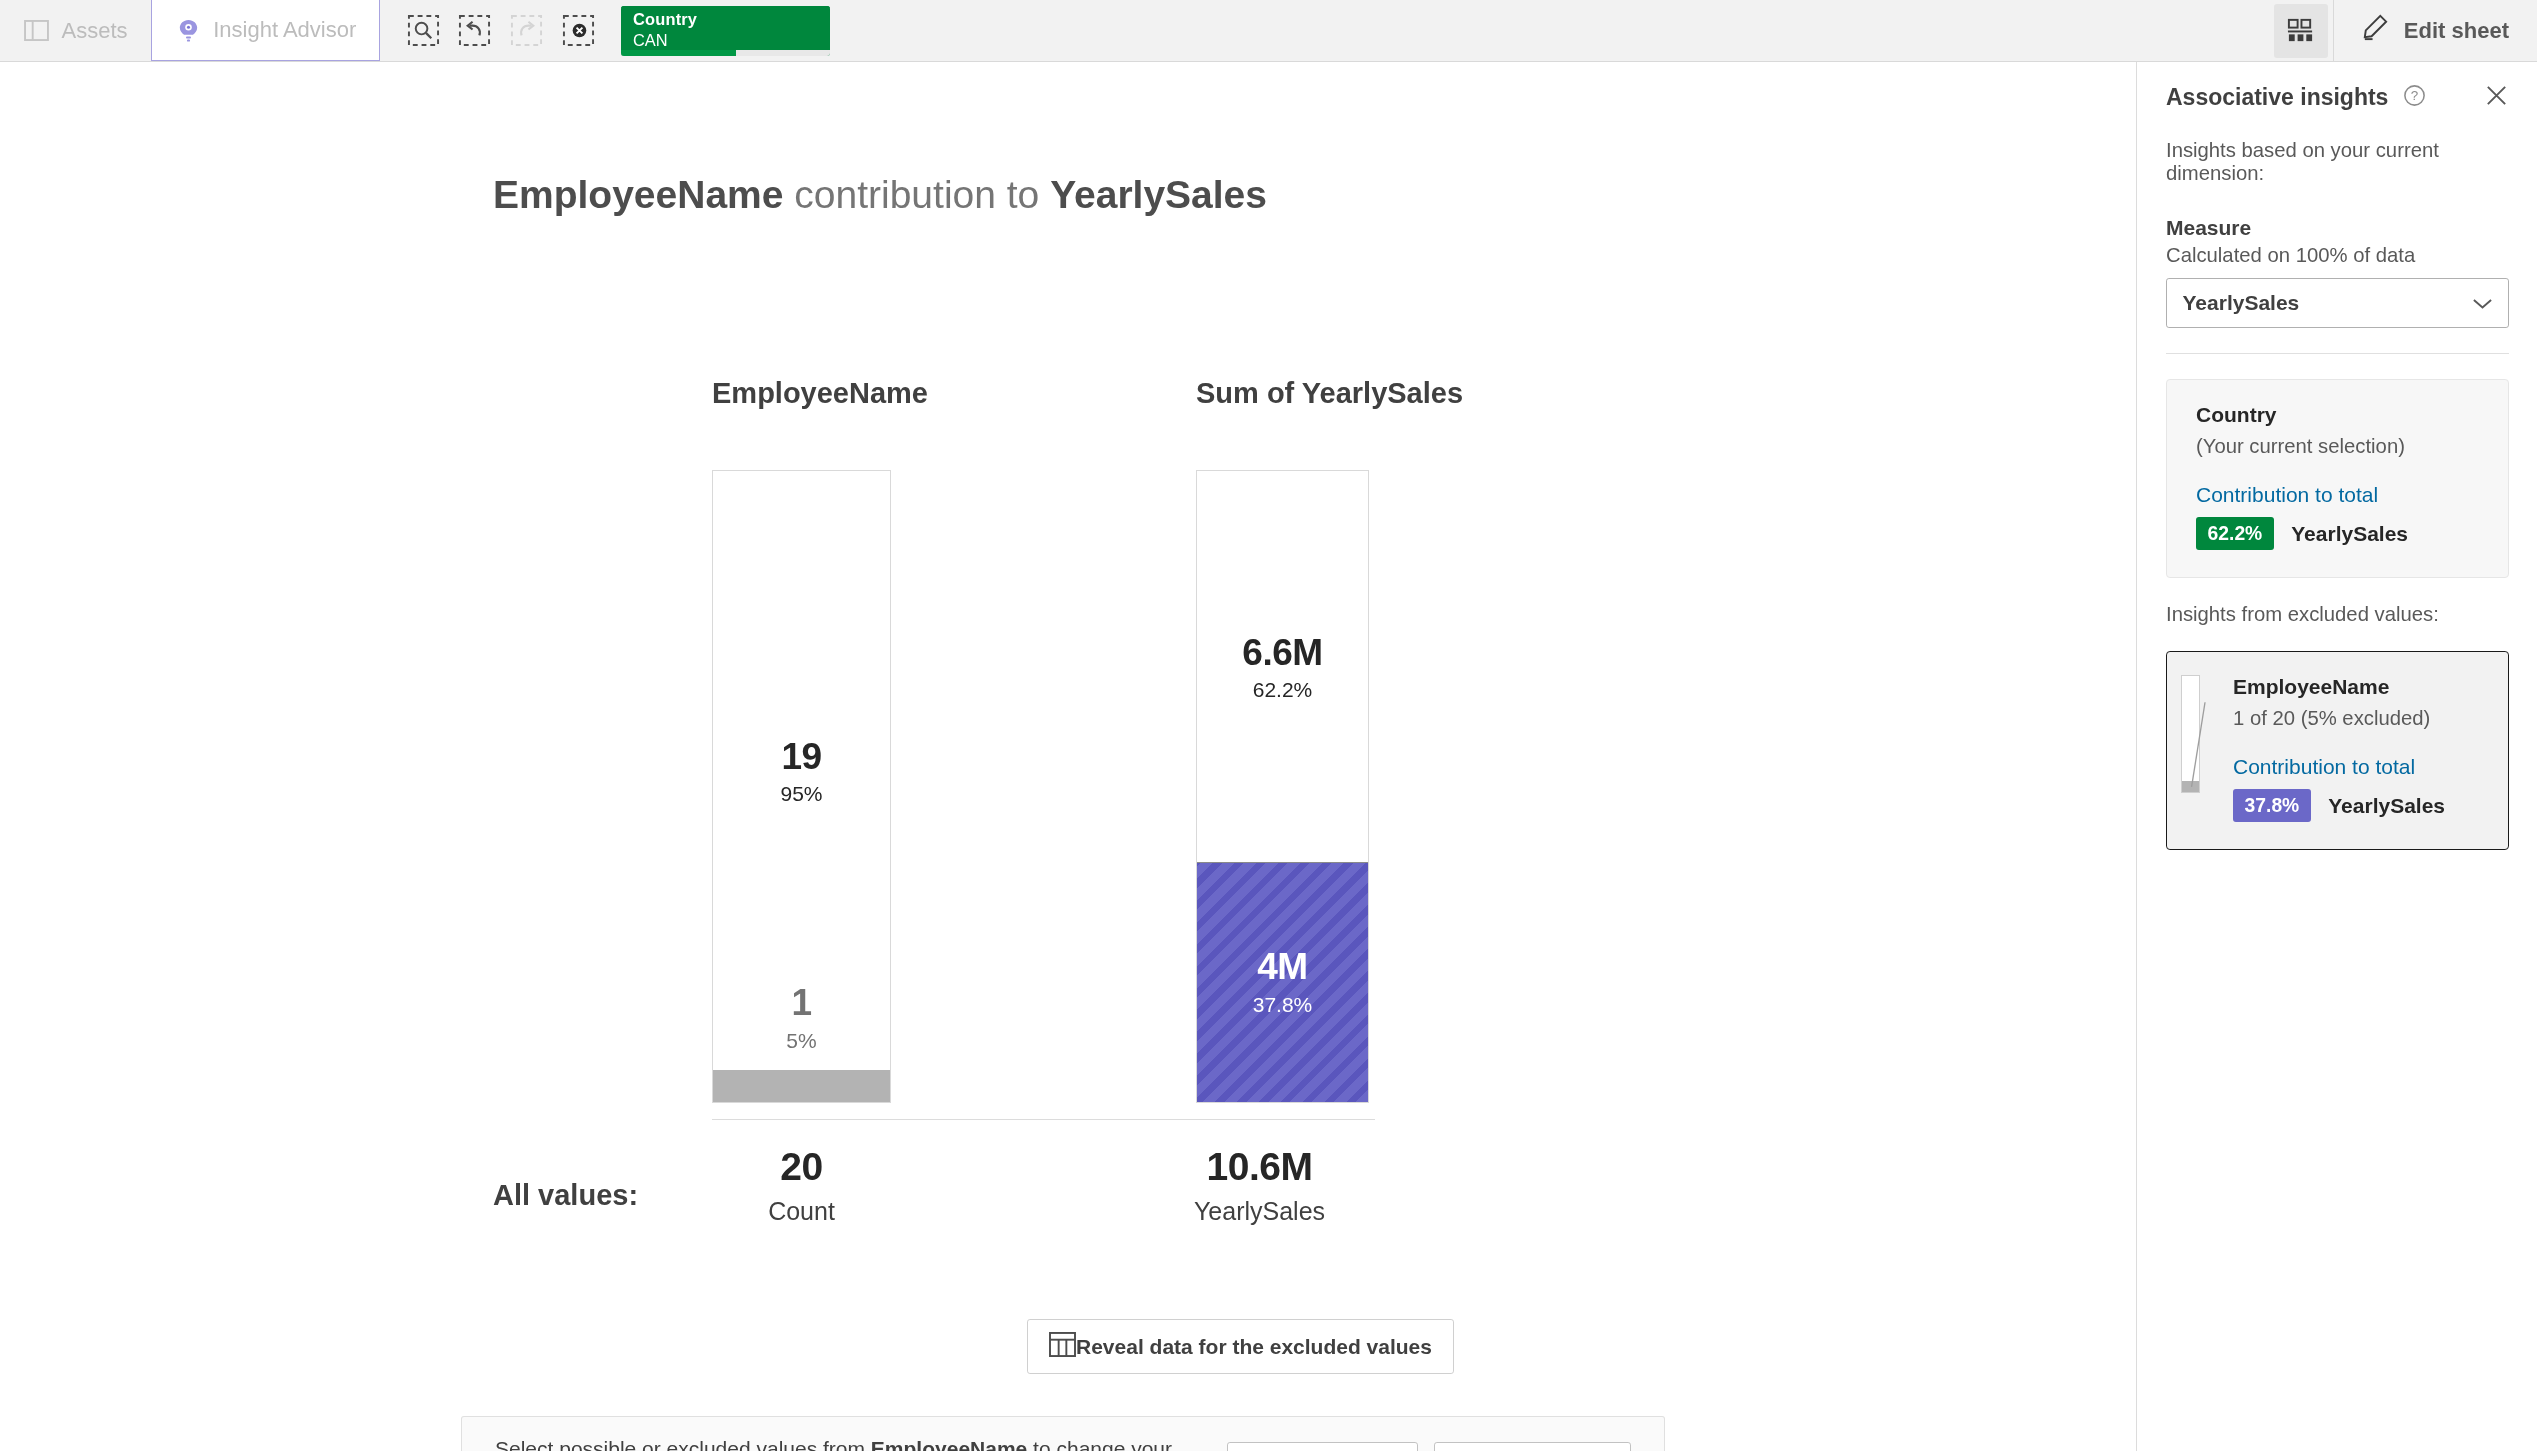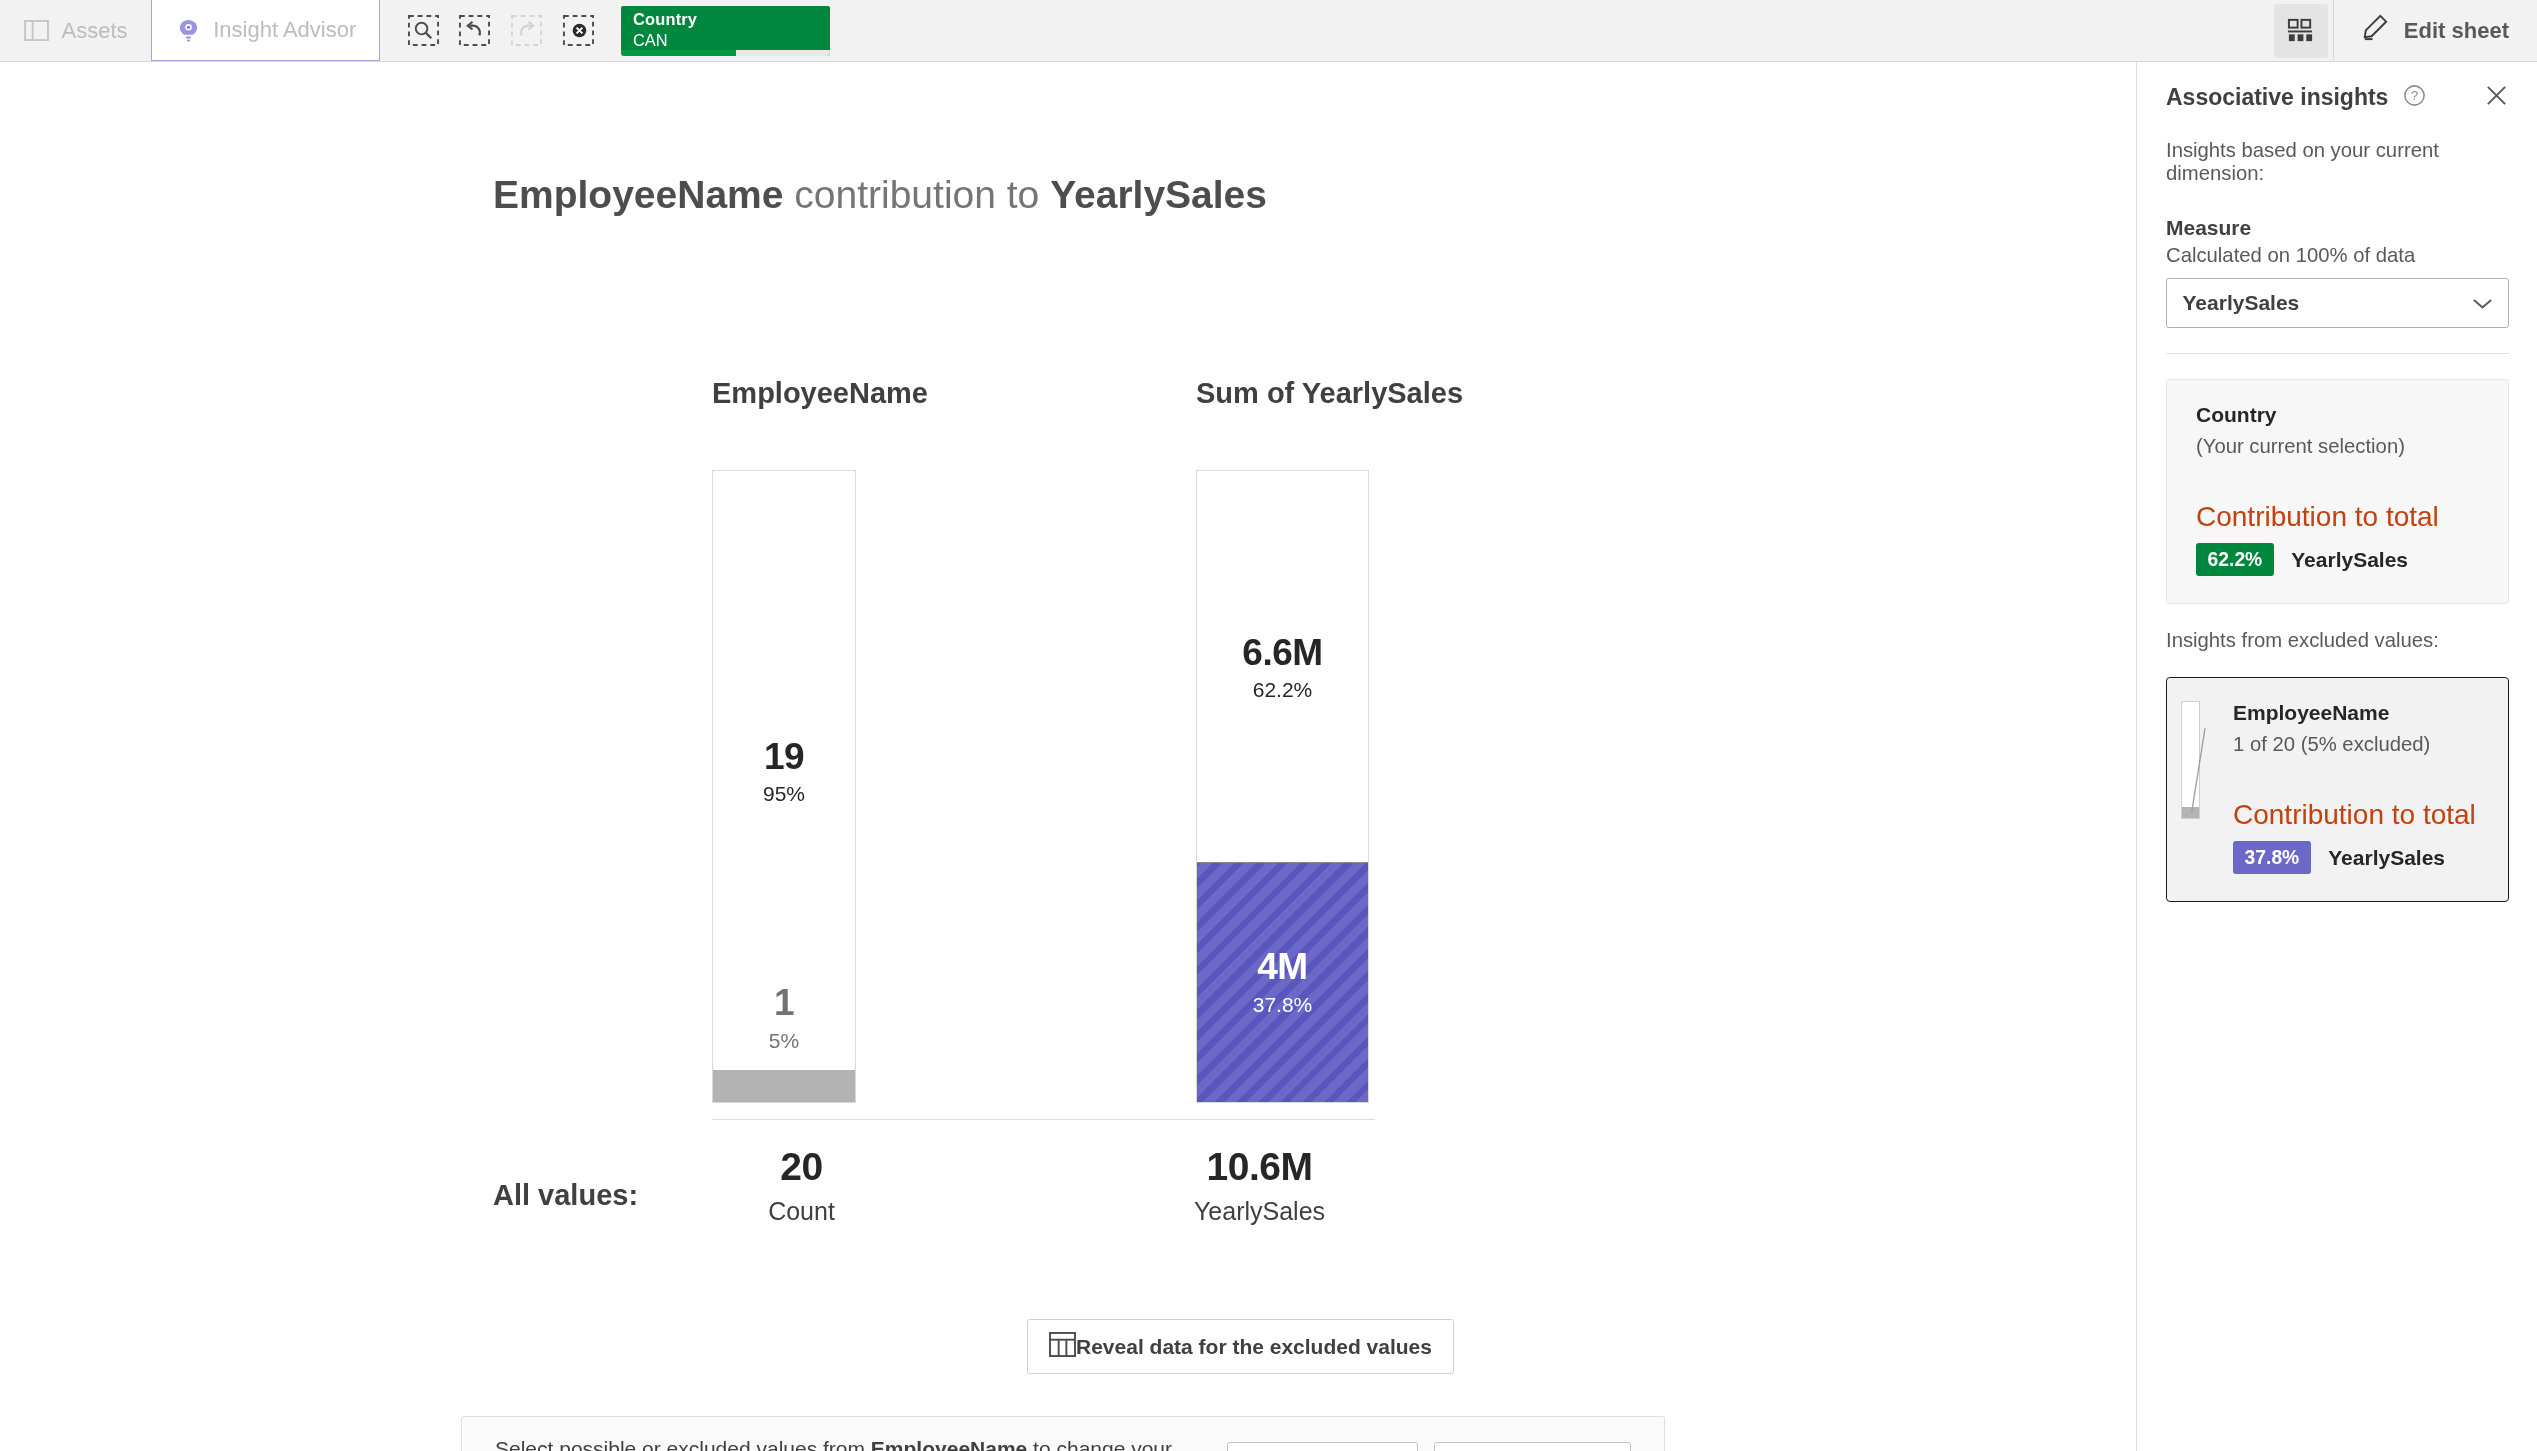--- a/index.html
+++ b/index.html
@@ -86,21 +86,21 @@
   #head-meas{left:1196px;top:315px;}
 
   
   .bars{
     position:absolute;left:712px;top:408px;width:663px;height:633px;
   }
   .bar-col{
     position:absolute;top:0;height:633px;
     background:#ffffff;border:1px solid #d9d9d9;box-sizing:border-box;
   }
-  #bar-dim{left:0;width:144px;}
+  #bar-dim{left:0;width:179px;}
   #bar-meas{left:484px;width:173px;}
   .mid-zone{
     position:absolute;left:179px;top:0;width:306px;height:633px;
     border-top:1px dashed #d4d4d4;border-bottom:1px dashed #d4d4d4;
     box-sizing:border-box;
   }
   .mid-label{
     position:absolute;font-size:19.3px;color:#9e9e9e;white-space:nowrap;
   }
   #lbl-possible{left:20.3px;top:21px;}
@@ -189,21 +189,21 @@
 
   .card{
     margin-top:25px;background:#f7f7f7;border:1px solid #e6e6e6;border-radius:3.9px;
     padding:23px 25px 27px 29px;box-sizing:border-box;position:relative;
   }
   .card.selected{
     border:1.9px solid #1a1a1a;background:#f2f2f2;padding-left:66px;
   }
   .card-title{font-size:21px;font-weight:bold;color:#262626;}
   .card-sub{margin-top:7.7px;font-size:20.3px;color:#595959;}
-  .card-ctt{margin-top:43px;font-size:28px;color:#c2410c;}
+  .card-ctt{margin-top:25px;font-size:21px;color:#0369a1;}
   .card-badge-row{margin-top:9.7px;display:flex;align-items:center;gap:17.4px;}
   .badge{
     padding:5.8px 11.6px;border-radius:2.9px;color:#fff;font-size:19.3px;font-weight:bold;
   }
   .badge-green{background:#00873d;}
   .badge-purple{background:#6b68c8;}
   .badge-meas{font-size:21px;font-weight:bold;color:#262626;}
   .mini-chart{position:absolute;left:13.5px;top:23px;width:25px;height:118px;}
   .mini-bar{position:absolute;left:0;top:0;width:19.3px;height:118px;background:#fff;border:1px solid #cfcfcf;box-sizing:border-box;}
   .mini-grey{position:absolute;left:1px;bottom:1px;width:17.4px;height:11.6px;background:#b3b3b3;}

